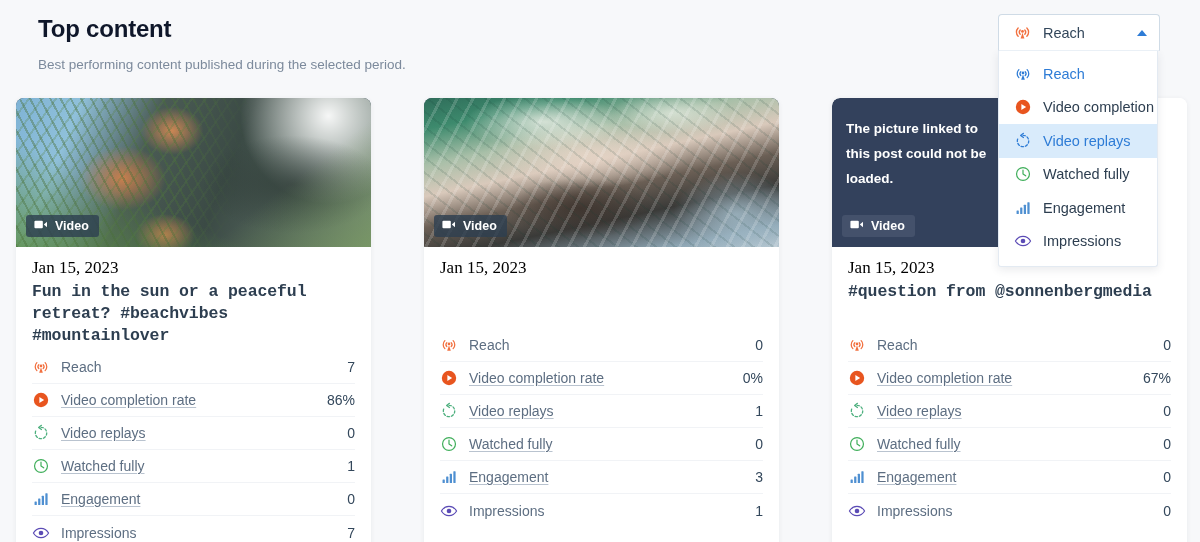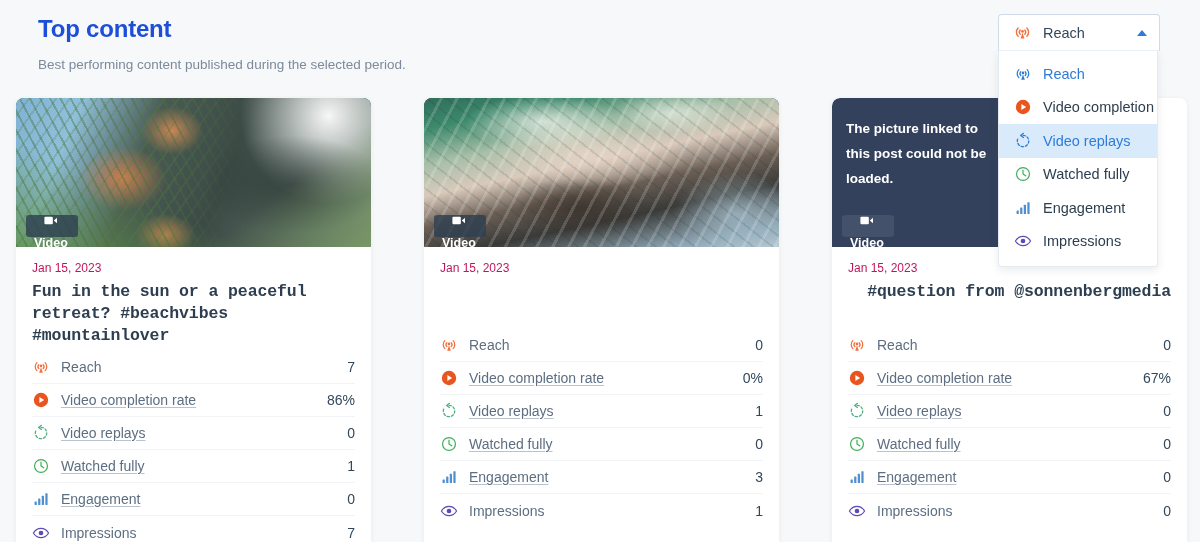--- a/index.html
+++ b/index.html
@@ -19,21 +19,21 @@
 
   
   .header {
     position: absolute;
     left: 38px;
     top: 14px;
   }
   .page-title {
     font-size: 24px;
     font-weight: bold;
-    color: #1d4ed8;
+    color: #0f172a;
     letter-spacing: -0.2px;
     line-height: 30px;
   }
   .page-subtitle {
     font-size: 13.5px;
     color: #7c8a9c;
     margin-top: 12px;
     line-height: 18px;
   }
 
@@ -217,42 +217,42 @@
     display: flex;
     align-items: center;
     gap: 7px;
     padding: 0 10px 0 8px;
     background: rgba(45,62,80,0.80);
     border-radius: 3px;
     color: #ffffff;
     font-size: 12.5px;
     font-weight: bold;
     z-index: 3;
-    flex-direction: column;
   }
   .video-badge.on-dark { background: #44516b; }
 
   
   .card-body { padding: 13px 16px 0 16px; }
   .card-date {
-    font-size: 12px;
-    color: #be185d;
+    font-size: 17px;
+    color: #000000;
     line-height: 16px;
+    font-family: Liberation Serif, serif;
   }
   .card-title {
     font-size: 16.5px;
     font-weight: bold;
     color: #2d3e50;
     line-height: 22px;
     margin-top: 5px;
     min-height: 44px;
     letter-spacing: -0.1px;
     font-family: Liberation Mono, monospace;
   }
-  .card-title.one-line { min-height: 44px; text-align: right; }
+  .card-title.one-line { min-height: 44px; }
   .card-title.empty { min-height: 44px; }
 
   .metrics { margin-top: 4px; }
   .metric-row {
     display: flex;
     align-items: center;
     height: 33px;
     border-bottom: 1px solid #f1f3f6;
   }
   .metric-row:last-child { border-bottom: none; }

